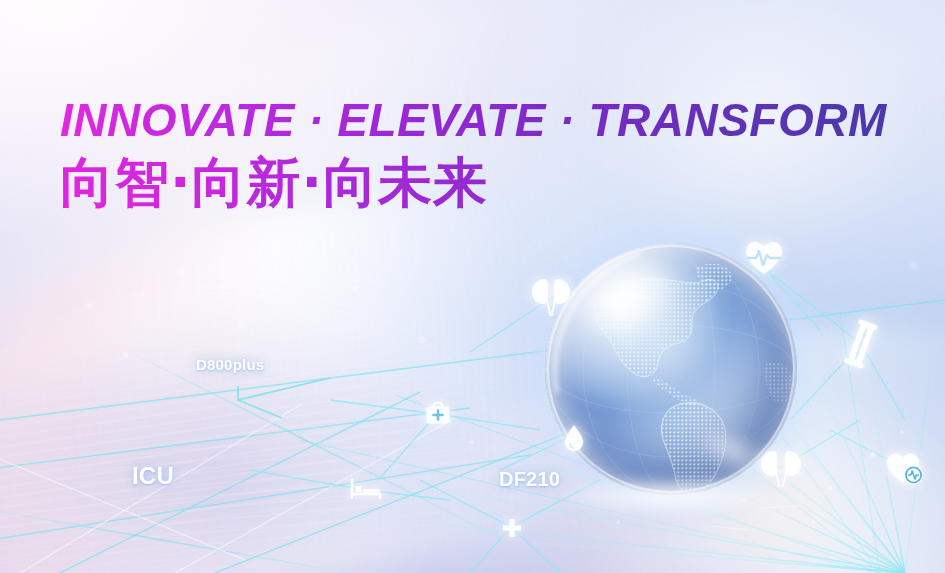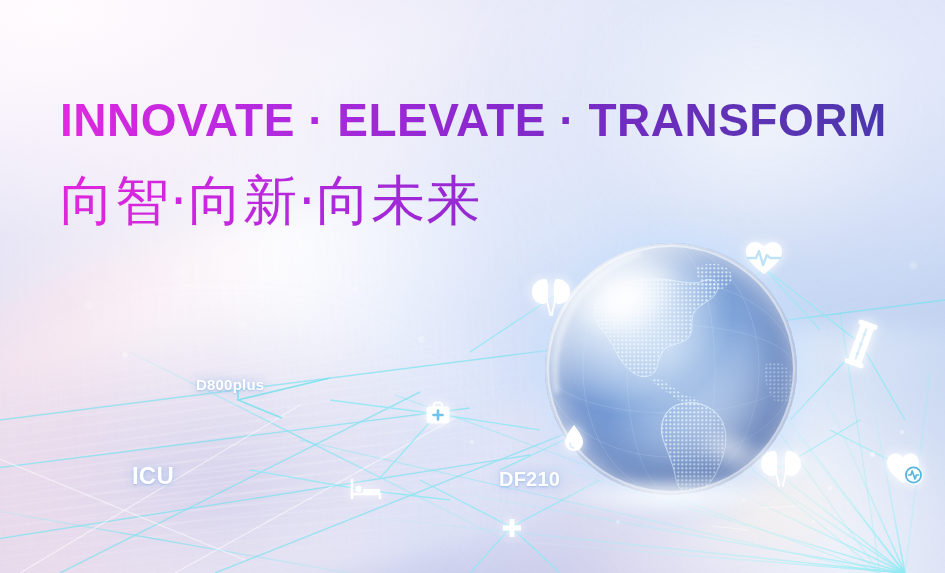--- a/index.html
+++ b/index.html
@@ -190,25 +190,26 @@
     letter-spacing:.5px;
     line-height:1.02;
     white-space:nowrap;
     background:linear-gradient(90deg,
         #e12ae0 0%, #d028df 8%, #b92ae0 22%, #a229d8 36%,
         #8c28cf 50%, #7b2bc6 62%, #6a2ebb 74%, #5a34b3 86%, #4b37ad 100%);
     -webkit-background-clip:text;
             background-clip:text;
     -webkit-text-fill-color:transparent;
     color:#9b2bd3;
+    font-style:italic;
   }
   #subheadline {
-    margin-top:28px;
+    margin-top:10px;
     font-size:54px;
-    font-weight:400;
+    font-weight:700;
     letter-spacing:1px;
     line-height:1.08;
     white-space:nowrap;
     font-family:"DejaVu Sans","Liberation Sans",sans-serif;
     background:linear-gradient(90deg,
         #e026dd 0%, #cf27de 14%, #b128dc 30%, #9a29d4 46%,
         #862ccb 60%, #7431c2 74%, #6335b9 88%, #5638b2 100%);
     -webkit-background-clip:text;
             background-clip:text;
     -webkit-text-fill-color:transparent;
@@ -471,21 +472,21 @@
   <div class="icon-node" style="left:884px;top:450px;width:42px;height:38px;">
     <svg width="42" height="38" viewBox="0 0 42 38">
       <path d="M19,33 C8,25 3,18.5 3,12.5 C3,7.3 6.8,3.5 11.4,3.5 C14.6,3.5 17.2,5.2 19,7.8
                C20.8,5.2 23.4,3.5 26.6,3.5 C31.2,3.5 35,7.3 35,12.5 C35,18.5 30,25 19,33 Z" fill="#ffffff"></path>
       <circle cx="29.5" cy="25" r="9.5" fill="#ffffff"></circle>
       <circle cx="29.5" cy="25" r="7.6" fill="none" stroke="#57b6e0" stroke-width="1.8"></circle>
       <polyline points="24.5,25 26.8,25 28.2,21 31,29 32.4,25 34.5,25" fill="none" stroke="#57b6e0" stroke-width="1.7" stroke-linejoin="round" stroke-linecap="round"></polyline>
     </svg>
   </div>
 
-  <div class="tag-label" style="left:196px;top:376px;font-size:15px;">D800plus</div>
+  <div class="tag-label" style="left:196px;top:356px;font-size:15px;">D800plus</div>
   <div class="tag-label" style="left:132px;top:462px;font-size:24px;">ICU</div>
   <div class="tag-label" style="left:499px;top:468px;font-size:20px;">DF210</div>
 
   <div id="headline-block">
     <div id="headline">INNOVATE · ELEVATE · TRANSFORM</div>
     <div id="subheadline">向智·向新·向未来</div>
   </div>
 
 </div>
 

